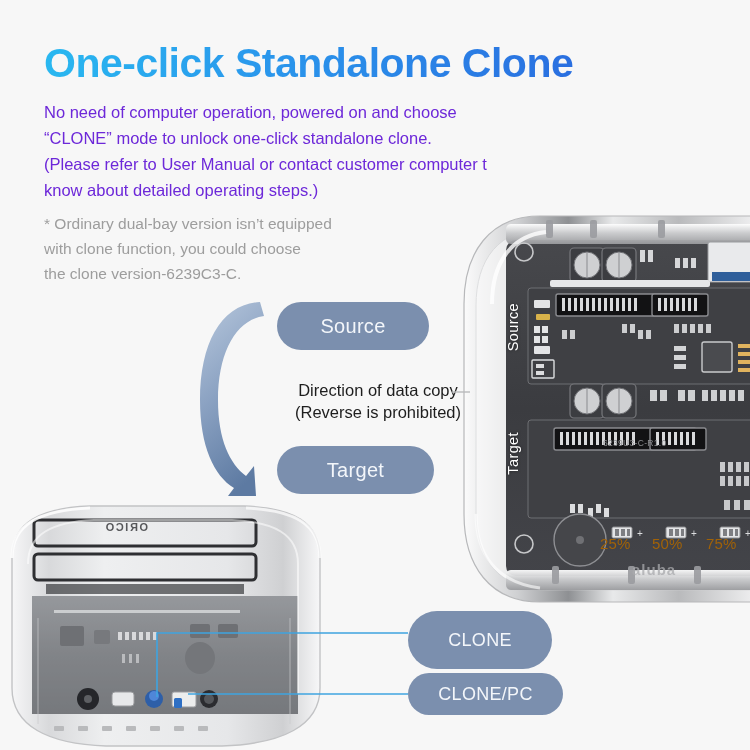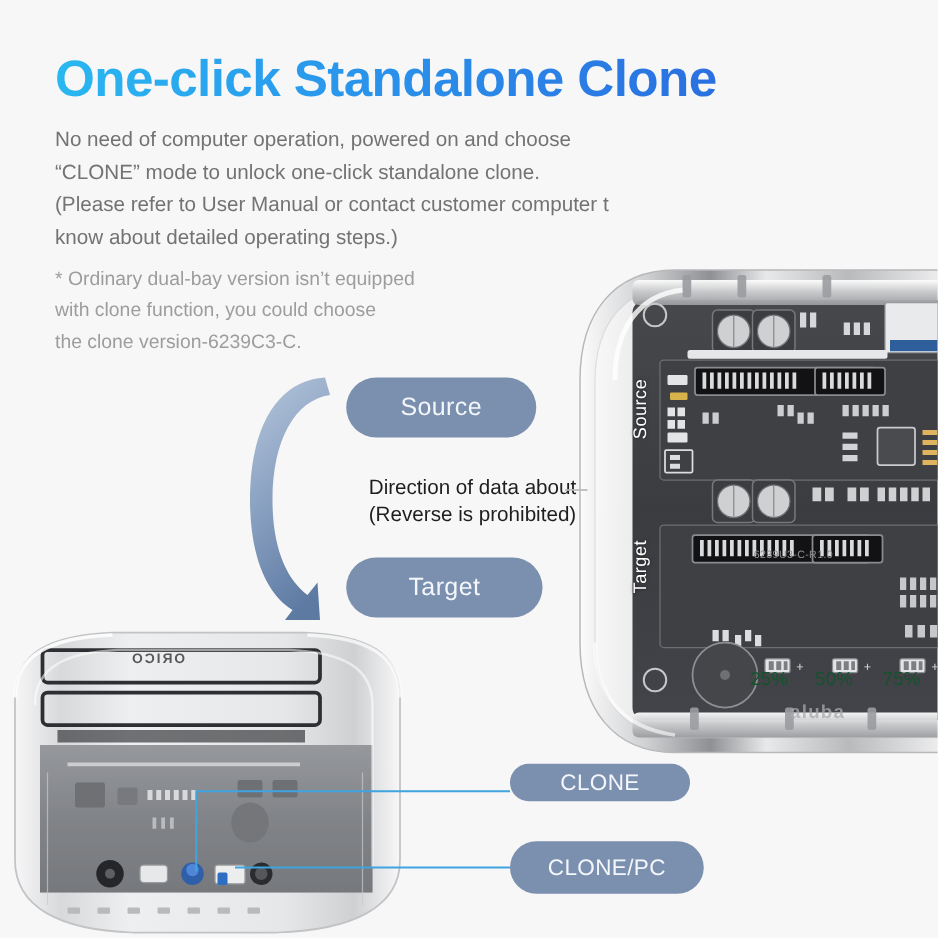--- a/index.html
+++ b/index.html
@@ -40,21 +40,21 @@
   }
 
   
   .body-copy {
     position: absolute;
     left: 44px;
     top: 99px;
     width: 520px;
     font-size: 16.5px;
     line-height: 26px;
-    color: #737373;
+    color: #6d28d9;
   }
   .body-copy .ln { display: block; white-space: nowrap; }
 
   .note-copy {
     position: absolute;
     left: 44px;
     top: 211px;
     width: 420px;
     font-size: 15.5px;
     line-height: 25px;
@@ -70,21 +70,21 @@
     justify-content: center;
     background: #7b8fae;
     color: #f3f6fa;
     border-radius: 999px;
     font-size: 20px;
     letter-spacing: 0.3px;
     box-sizing: border-box;
   }
   .pill.source { left: 277px; top: 302px; width: 152px; height: 48px; }
   .pill.target { left: 277px; top: 446px; width: 157px; height: 48px; }
-  .pill.clone  { left: 408px; top: 611px; width: 144px; height: 30px; font-size: 18px; }
+  .pill.clone  { left: 408px; top: 611px; width: 144px; height: 58px; font-size: 18px; }
   .pill.clonepc{ left: 408px; top: 673px; width: 155px; height: 42px; font-size: 18px; }
 
   
   .direction-caption {
     position: absolute;
     left: 243px;
     top: 379px;
     width: 270px;
     font-size: 16.5px;
     line-height: 22px;
@@ -133,21 +133,21 @@
     letter-spacing: 0.4px;
     writing-mode: vertical-rl;
     transform: rotate(180deg);
     text-shadow: 0 0 3px rgba(0,0,0,.6);
   }
   .vlabel.src { left: 505px; top: 303px; }
   .vlabel.tgt { left: 505px; top: 432px; }
 
   .pct {
     position: absolute;
-    color: #14532d;
+    color: #a16207;
     font-size: 15px;
     letter-spacing: .2px;
   }
   .pct.p1 { left: 600px; top: 535px; }
   .pct.p2 { left: 652px; top: 535px; }
   .pct.p3 { left: 706px; top: 535px; }
 
   .pcb-code {
     position: absolute;
     left: 603px;
@@ -558,21 +558,21 @@
              L36 200 L64 200 L62 170 L54 180
              C38 168 26 144 26 104
              C26 56 44 24 72 20 Z" fill="url(#arrG)"></path>
   </svg>
 
   <div class="pill source">Source</div>
 
   <div class="pill target">Target</div>
 
   <div class="direction-caption">
-    <span class="ln">Direction of data about</span>
+    <span class="ln">Direction of data copy</span>
     <span class="ln">(Reverse is prohibited)</span>
   </div>
 
   <svg class="leaders" viewBox="0 0 750 750">
 
     <path d="M157 697 L157 633 L408 633" fill="none" stroke="#3fa4e0" stroke-width="1.6"></path>
 
     <path d="M188 694 L408 694" fill="none" stroke="#3fa4e0" stroke-width="1.6"></path>
 
     <path d="M452 392 L470 392" fill="none" stroke="#b9babc" stroke-width="1.4"></path>

